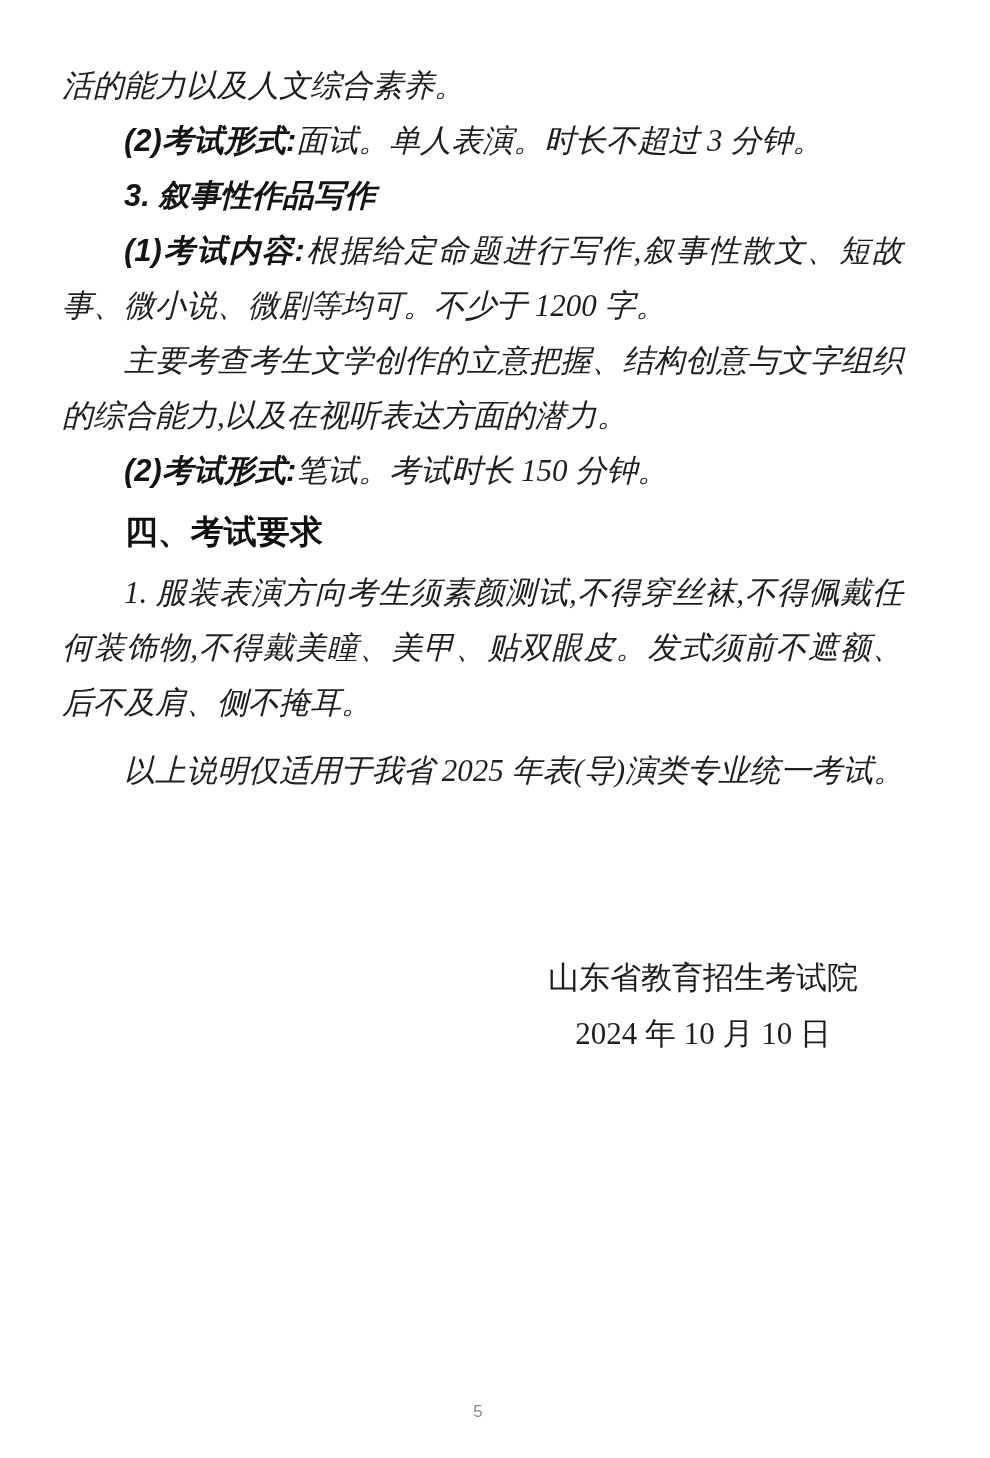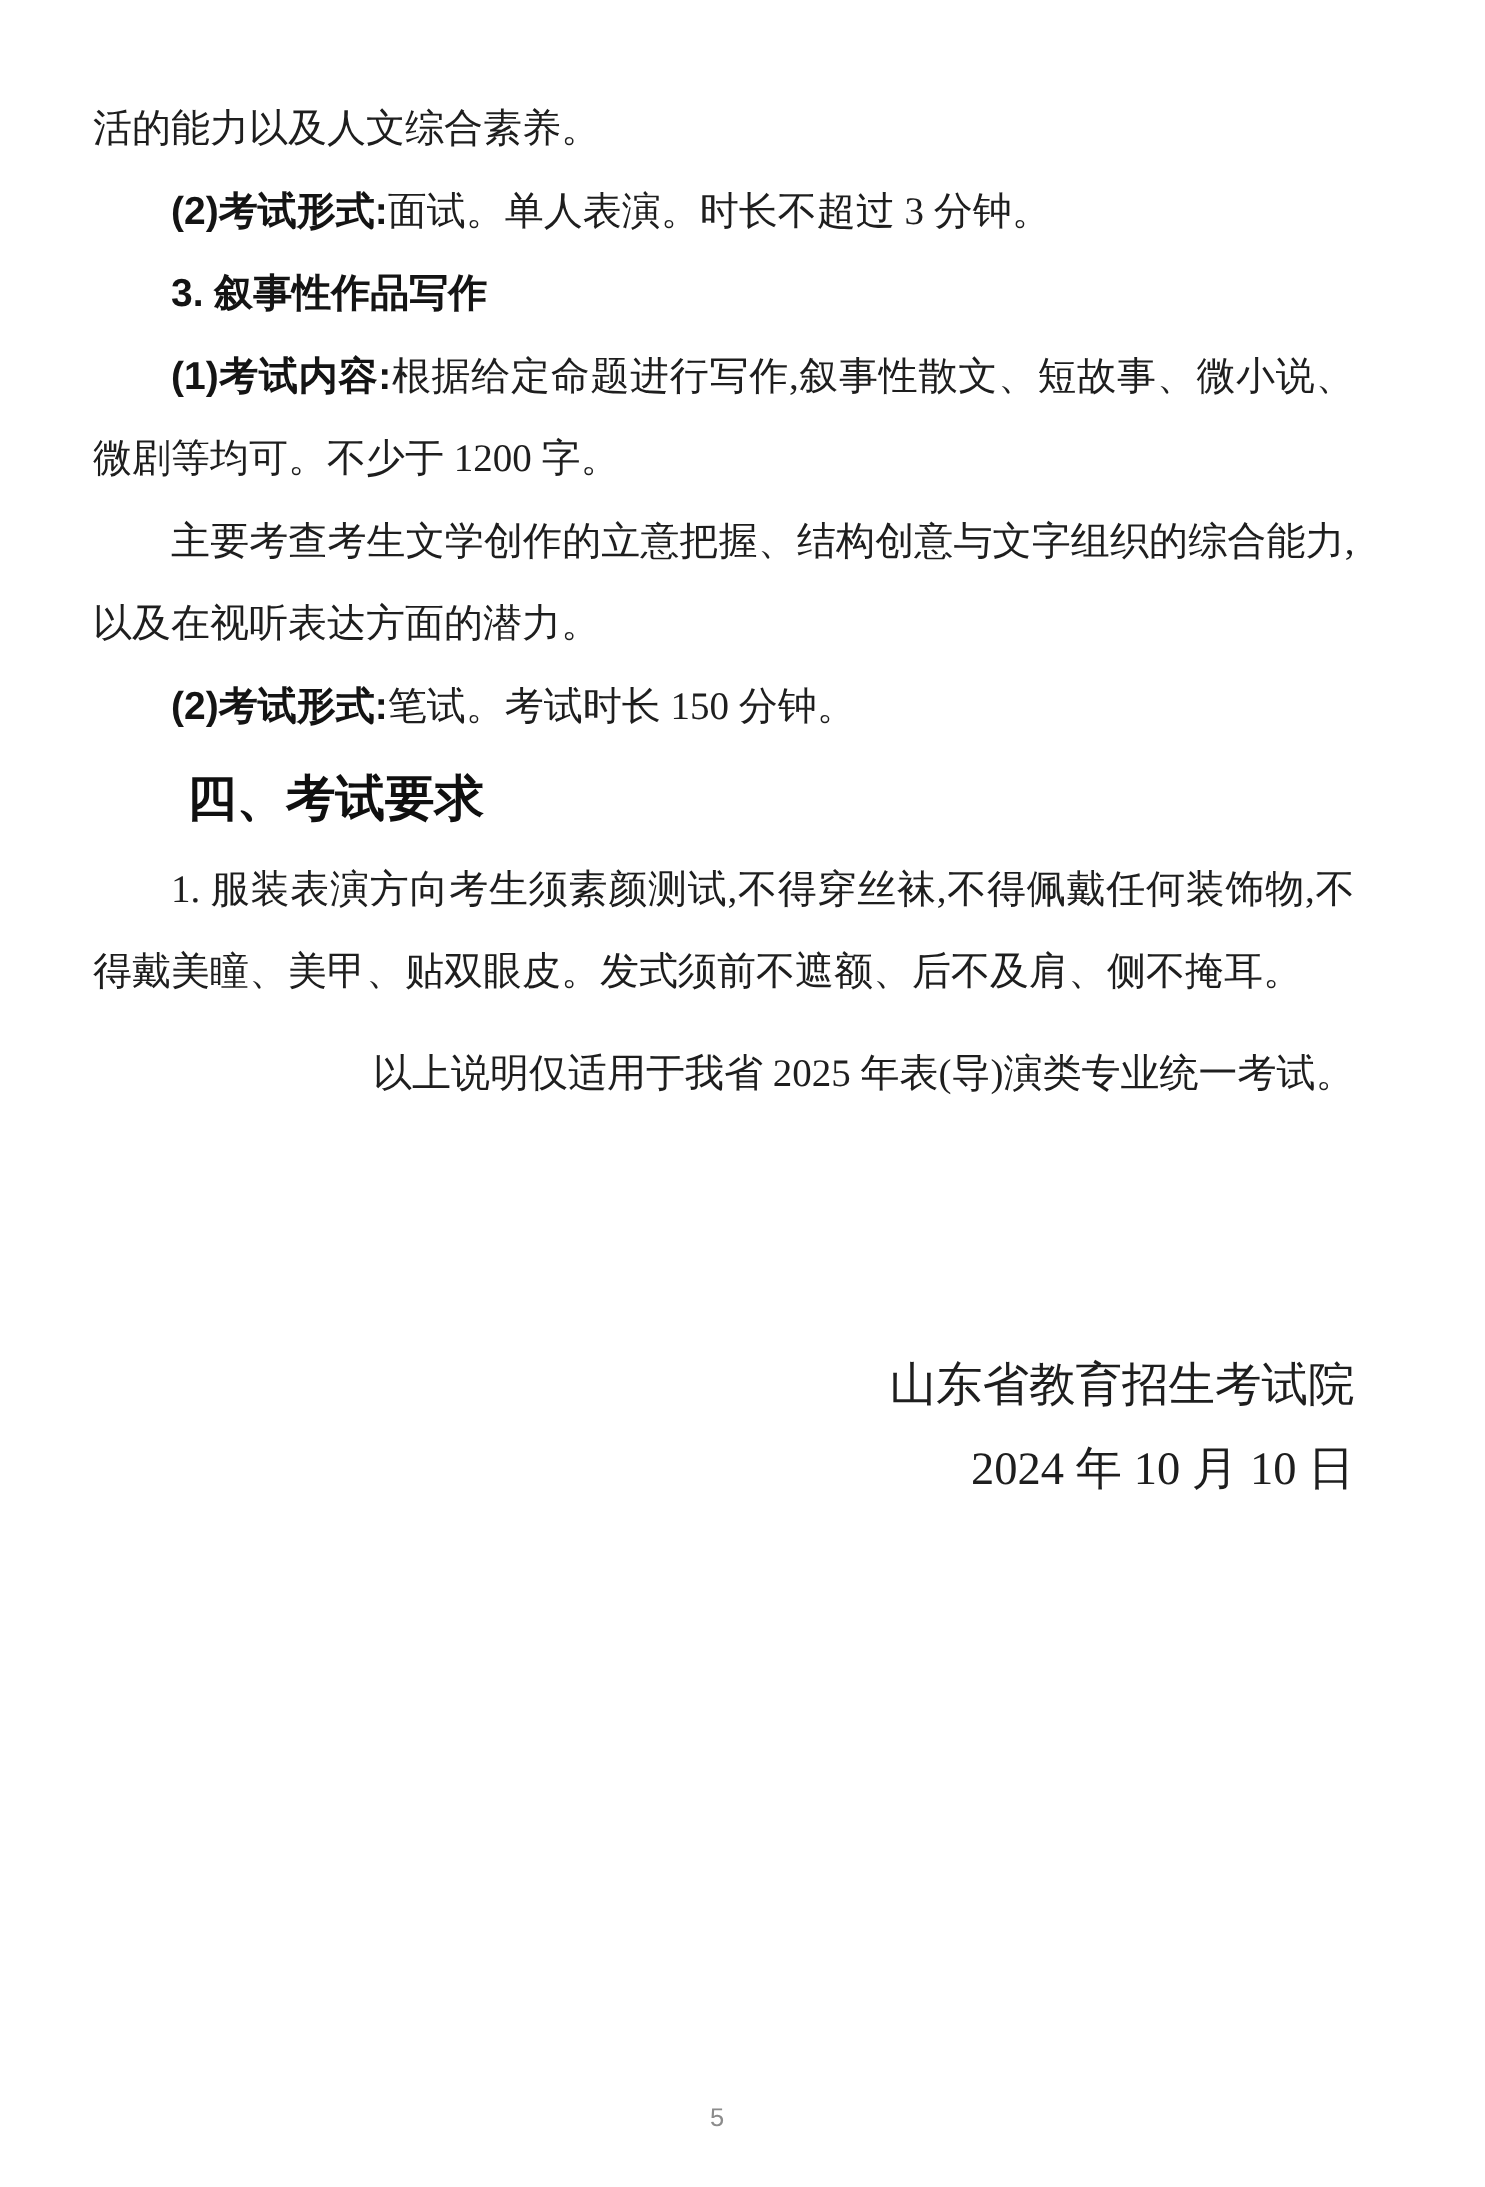--- a/index.html
+++ b/index.html
@@ -11,23 +11,24 @@
     font-family: "Liberation Serif", "DejaVu Serif", serif;
     color: #1e1e1e;
   }
   .content {
     position: absolute;
     left: 62px; top: 58px;
     width: 841px;
   }
   .para {
     margin: 0;
-    font-size: 26px;
+    font-size: 31px;
     line-height: 55px;
     text-align: justify;
+    font-style: italic;
   }
   .indent { text-indent: 2em; }
   .one-line { white-space: nowrap; text-align: right; }
   .note-gap { margin-top: 13px; }
   .run { }
   .bold {
     font-family: "Liberation Sans", "DejaVu Sans", sans-serif;
     font-weight: 700;
     color: #141414;
     margin-top: 44px;
@@ -43,21 +44,21 @@
   }
   .signature {
     margin-top: 152px;
     margin-left: auto;
     margin-right: 0;
     width: 400px;
     text-align: center;
     font-size: 31px;
     line-height: 56px;
   }
-  .sig-line { margin: 0; text-align: right; }
+  .sig-line { margin: 0; }
   .page-num {
     position: absolute;
     left: 478px; top: 1402px;
     transform: translateX(-50%);
     font-size: 17px;
     line-height: 20px;
     color: #8c8c8c;
     font-family: "Liberation Sans", "DejaVu Sans", sans-serif;
   }
 </style>

